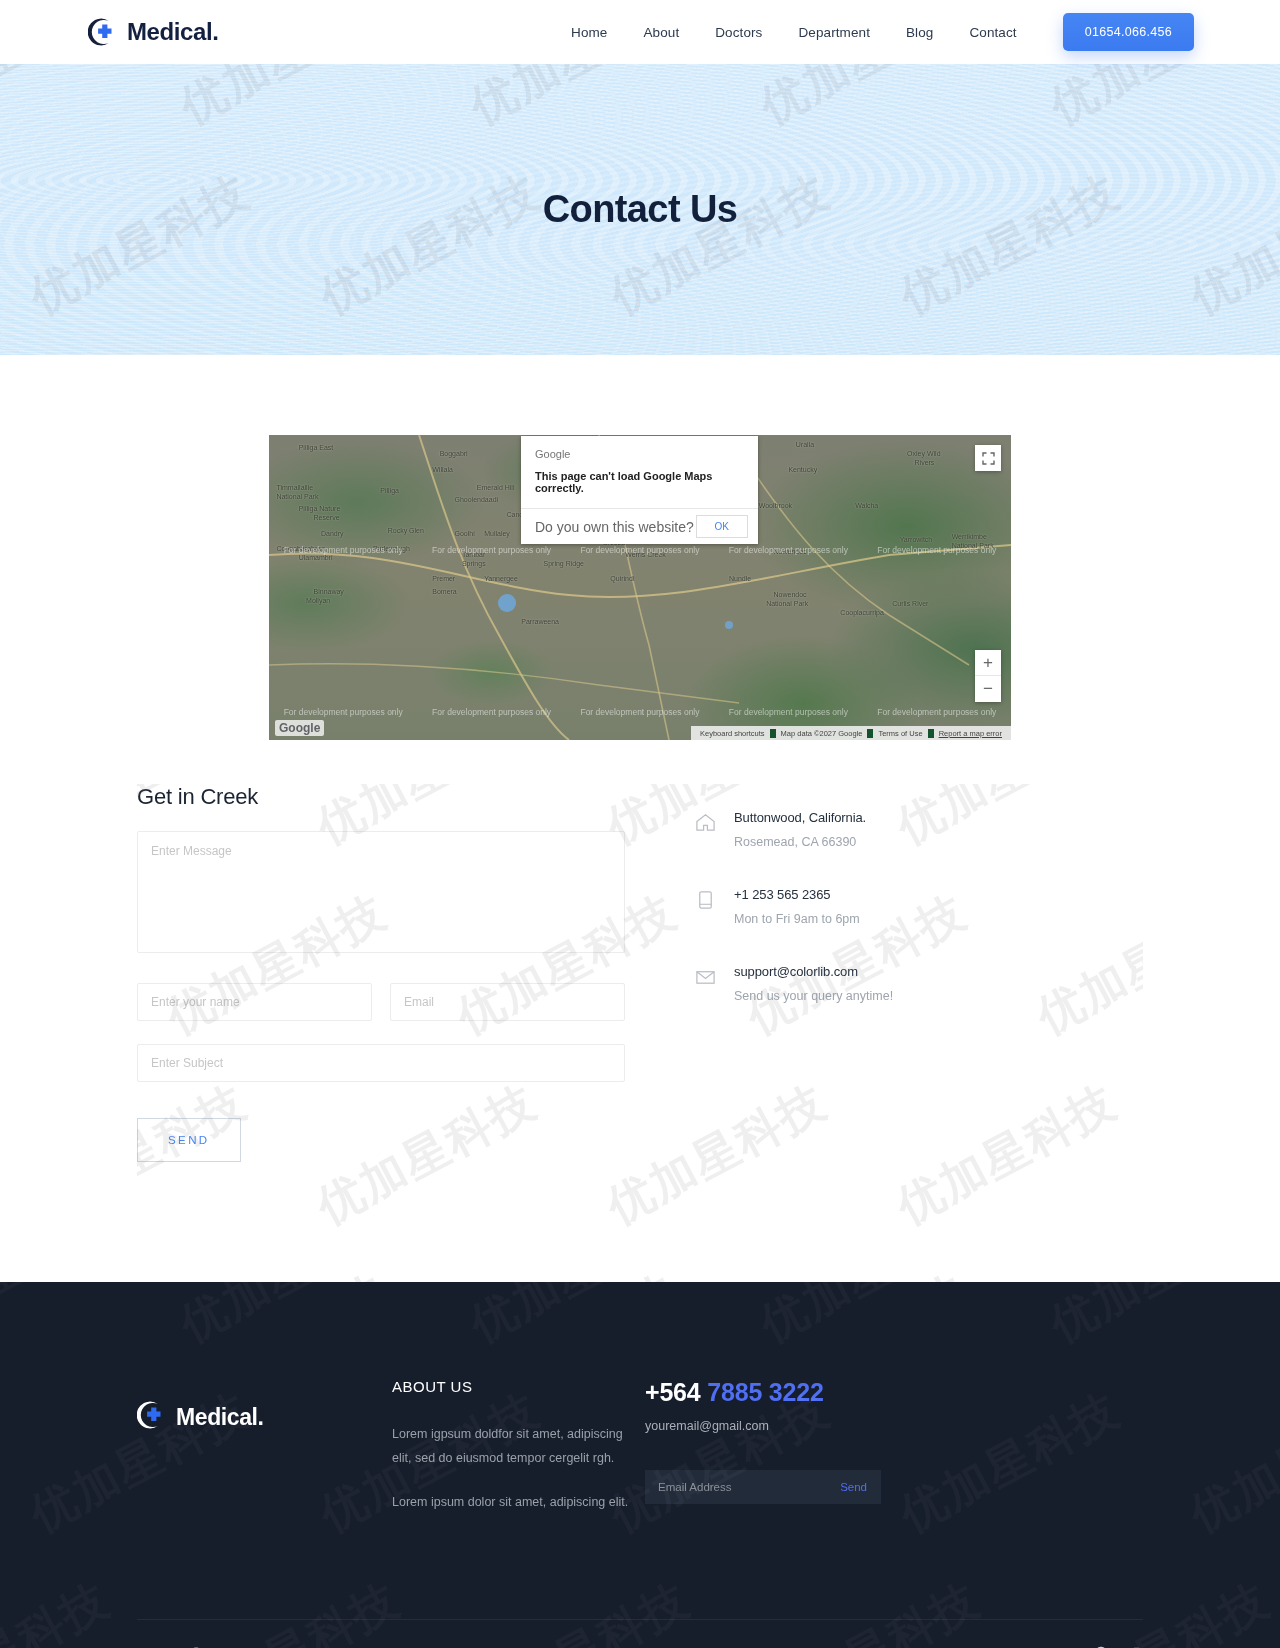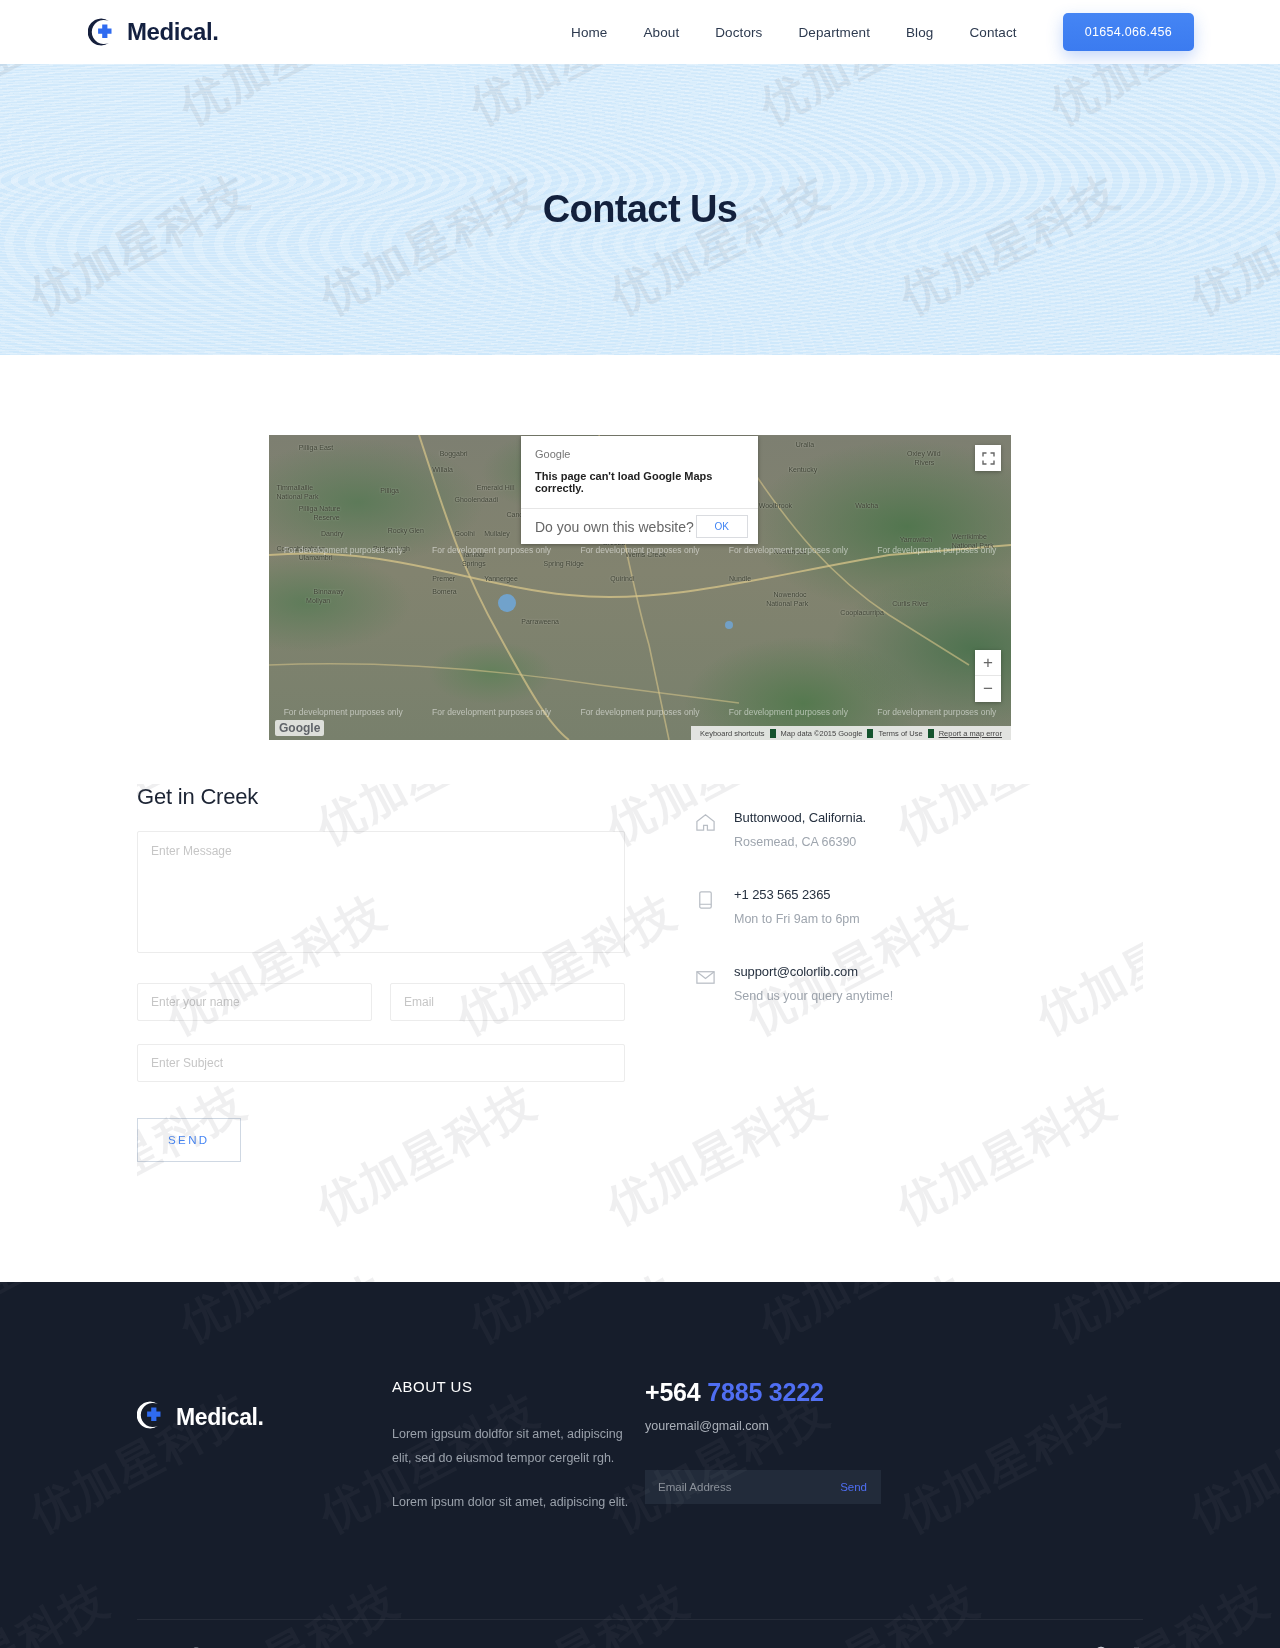--- a/index.html
+++ b/index.html
@@ -527,21 +527,21 @@
       <path d="M1 4.5V1h3.5M8.5 1H12v3.5M12 8.5V12H8.5M4.5 12H1V8.5" stroke="#666" stroke-width="1.4" fill="none"></path>
     </svg>
   </div>
   <div class="map-zoom">
     <div>+</div>
     <div>−</div>
   </div>
   <div class="g-logo-bl">Google</div>
   <div class="map-attrib">
     <span>Keyboard shortcuts</span>
-    <span>Map data ©2015 Google</span>
+    <span>Map data ©2027 Google</span>
     <span>Terms of Use</span>
     <span>Report a map error</span>
   </div>
 </div>
 
 <div class="contact">
   <div class="form-col">
     <h2>Get in Creek</h2>
     <textarea class="f-textarea" placeholder="Enter Message" style=""></textarea>
     <div class="f-row">

